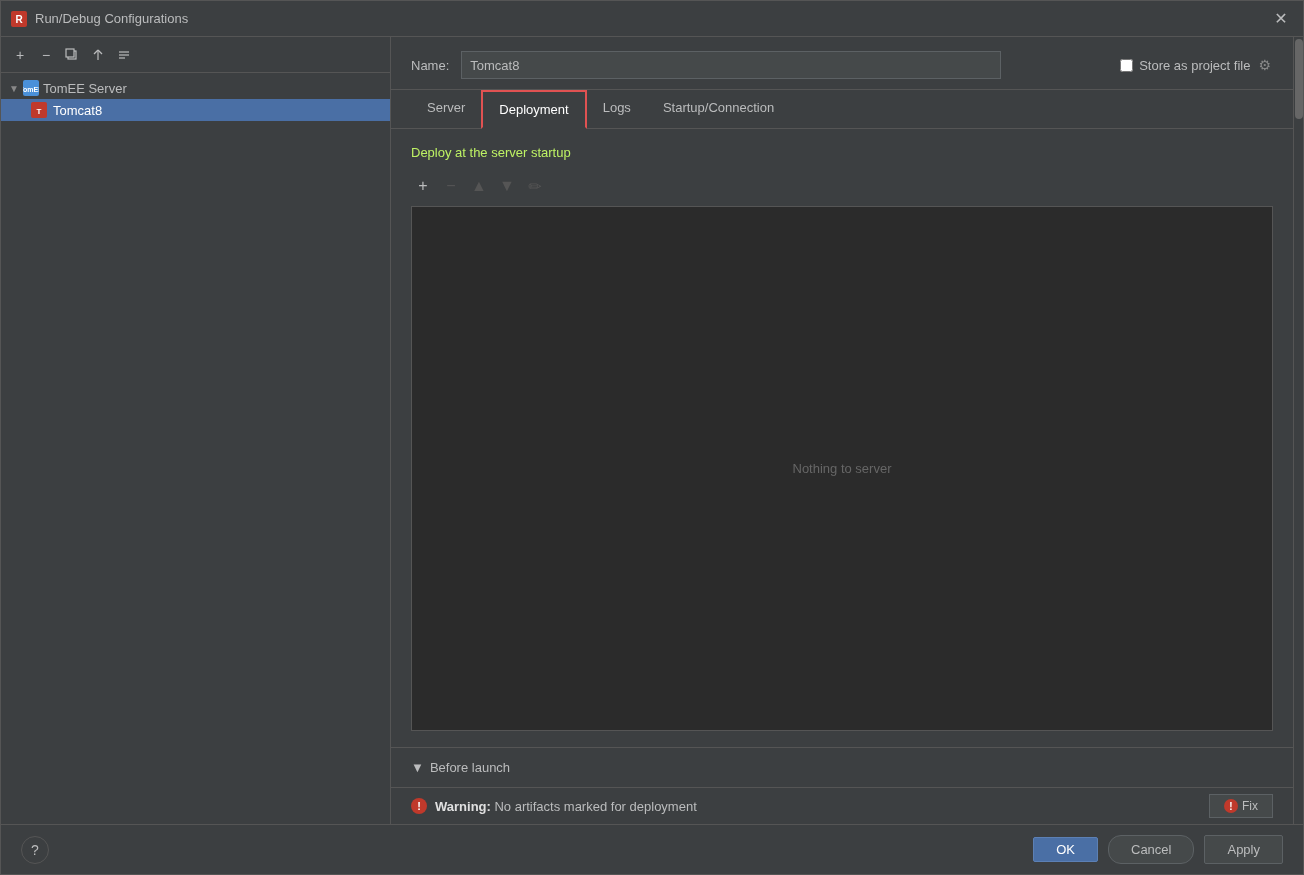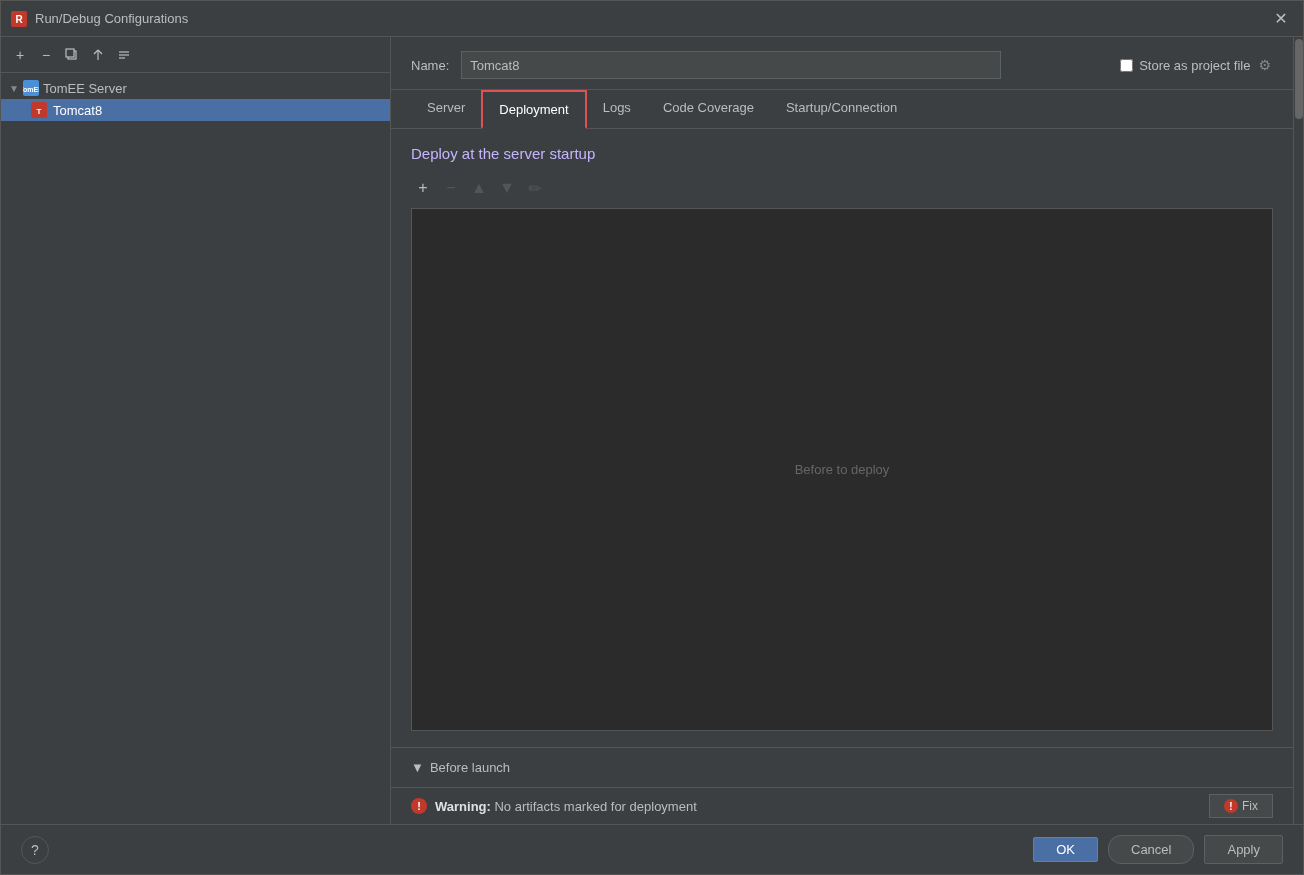--- a/index.html
+++ b/index.html
@@ -240,22 +240,22 @@
     
     .main-content {
       flex: 1;
       overflow-y: auto;
       padding: 16px 20px;
       display: flex;
       flex-direction: column;
     }
 
     .deploy-header {
-      font-size: 15px;
-      color: #c4b5fd;
+      font-size: 13px;
+      color: #bef264;
       margin-bottom: 10px;
     }
 
     .deploy-toolbar {
       display: flex;
       align-items: center;
       gap: 4px;
       margin-bottom: 4px;
       padding: 4px 0;
     }
@@ -524,41 +524,38 @@
             <div class="tab">
               <span>Server</span>
             </div>
             <div class="tab active">
               <span>Deployment</span>
             </div>
             <div class="tab">
               <span>Logs</span>
             </div>
             <div class="tab">
-              <span>Code Coverage</span>
-            </div>
-            <div class="tab">
               <span>Startup/Connection</span>
             </div>
           </div>
         </div>
 
         <div class="main-content">
           <div class="deploy-header">Deploy at the server startup</div>
 
           <div class="deploy-toolbar">
             <button class="deploy-tool-btn" title="Add">+</button>
             <button class="deploy-tool-btn disabled" title="Remove">−</button>
             <button class="deploy-tool-btn disabled" title="Move Up">▲</button>
             <button class="deploy-tool-btn disabled" title="Move Down">▼</button>
             <button class="deploy-tool-btn disabled" title="Edit">✏</button>
           </div>
 
           <div class="deploy-area">
-            <span class="nothing-text">Before to deploy</span>
+            <span class="nothing-text">Nothing to server</span>
           </div>
         </div>
 
         <div class="before-launch">
           <div class="before-launch-header">
             <span>▼</span>
             <span>Before launch</span>
           </div>
         </div>
 

